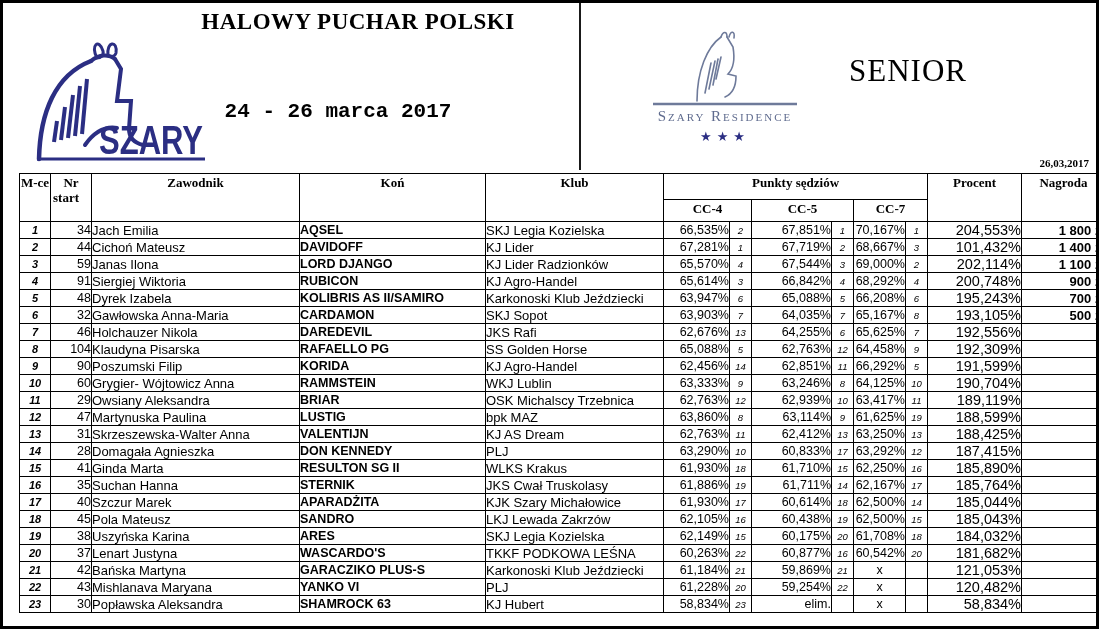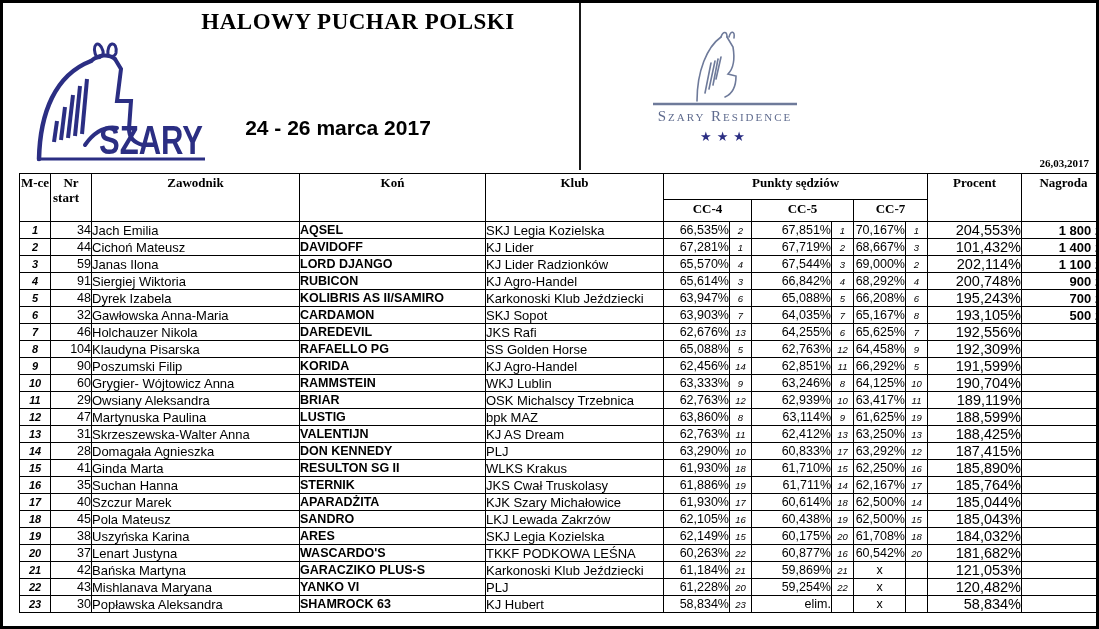--- a/index.html
+++ b/index.html
@@ -3,22 +3,22 @@
 <meta charset="utf-8">
 <style>
   html,body{margin:0;padding:0;background:#e8e8e8;}
   .page{position:relative;width:1099px;height:629px;background:#fff;border:3px solid #000;
         box-sizing:border-box;font-family:"Liberation Sans",sans-serif;color:#000;overflow:hidden;}
   
   .hdr-left{position:absolute;top:0;left:0;width:576px;height:167px;}
   .hdr-right{position:absolute;top:0;left:576px;right:0;height:167px;border-left:2px solid #1a1a1a;}
   .title{position:absolute;left:135px;top:6px;width:440px;text-align:center;
          font-family:"Liberation Serif",serif;font-weight:bold;font-size:23px;letter-spacing:.5px;}
-  .daterange{position:absolute;left:135px;top:113px;width:400px;text-align:center;
-         font-family:Liberation Sans, sans-serif;font-weight:bold;font-size:21px;}
+  .daterange{position:absolute;left:135px;top:97px;width:400px;text-align:center;
+         font-family:Liberation Mono, monospace;font-weight:bold;font-size:21px;}
   .szary-logo{position:absolute;left:26px;top:38px;}
   .residence{position:absolute;left:64px;top:26px;}
   .senior{position:absolute;left:268px;top:50px;font-family:"Liberation Serif",serif;
           font-size:31px;letter-spacing:1px;}
   .printdate{position:absolute;right:7px;bottom:1px;font-family:"Liberation Serif",serif;
           font-weight:bold;font-size:11px;margin-left:44px;}
   
   table.results{position:absolute;top:170px;left:16px;width:1086px;border-collapse:collapse;
           table-layout:fixed;padding-left:19px;}
   .results th,.results td{border:1.5px solid #000;overflow:hidden;white-space:nowrap;
@@ -86,20 +86,21 @@
         <path d="M60 64 L66 34"></path>
         <path d="M64 60 L70 32"></path>
         <path d="M68 56 L73 30"></path>
         <path d="M71 50 L76 28"></path>
       </g>
       <path d="M8 75 L152 75" stroke="#6e7a9a" stroke-width="2.4"></path>
       <text x="80" y="92" text-anchor="middle" fill="#5f6b8e" font-family="Liberation Serif, serif" font-size="15" letter-spacing="2" style="font-variant:small-caps">Szary Residence</text>
       <text x="80" y="112" text-anchor="middle" fill="#2b2e83" font-size="13" letter-spacing="5">★★★</text>
     </svg>
 
+    <div class="senior">SENIOR</div>
     <div class="printdate">26,03,2017</div>
   </div>
 
   <table class="results">
     <colgroup>
       <col style="width:31px">
         <col style="width:41px">
         <col style="width:208px">
       <col style="width:186px">
         <col style="width:178px">

